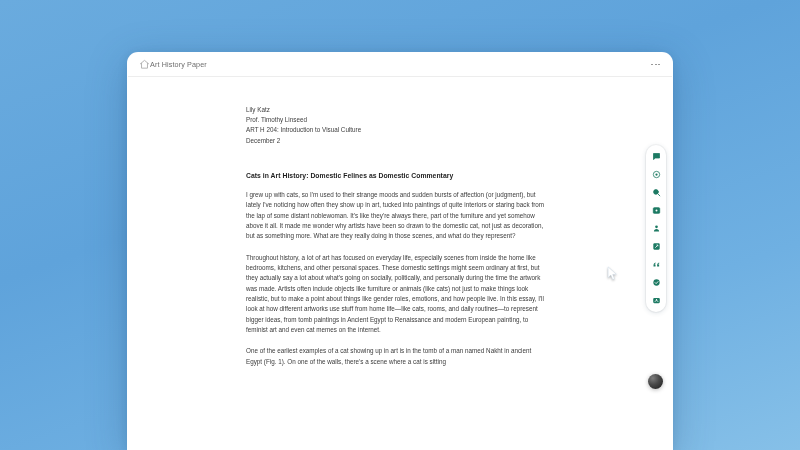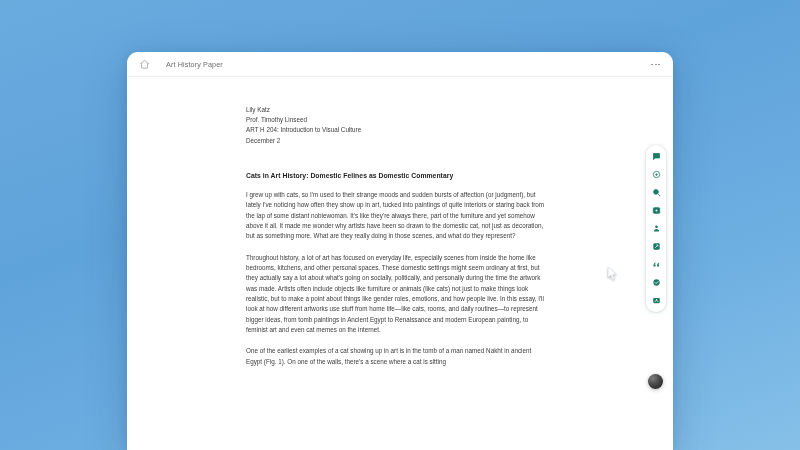--- a/index.html
+++ b/index.html
@@ -44,21 +44,21 @@
 
   .home-icon {
     width: 11px;
     height: 11px;
     flex: 0 0 auto;
     opacity: .55;
     display: block;
   }
 
   #doc-title {
-    margin-left: 16px;
+    margin-left: 0;
     font-size: 7.2px;
     color: #6d6d6d;
     letter-spacing: .12px;
     white-space: nowrap;
   }
 
   #kebab-menu {
     margin-left: auto;
     display: flex;
     gap: 1.6px;

